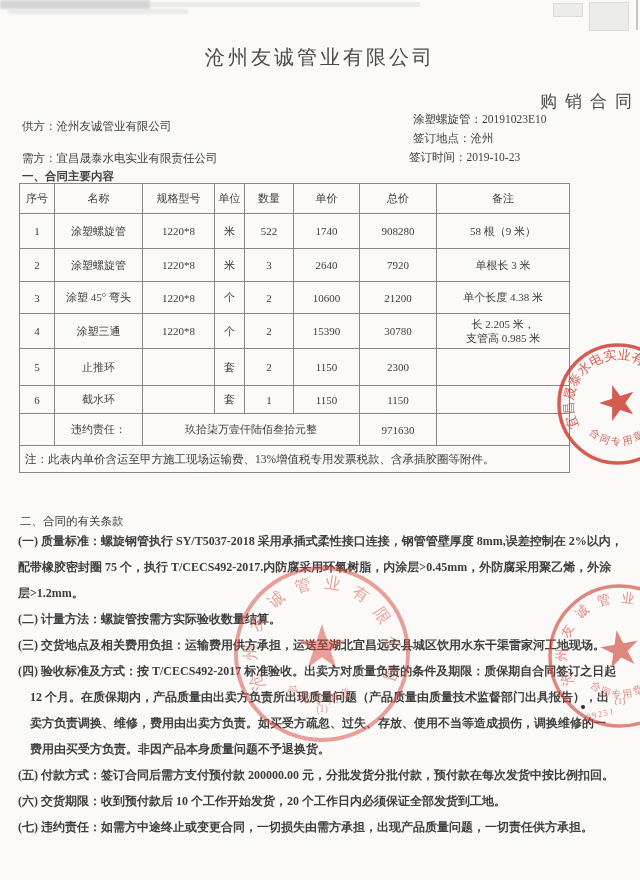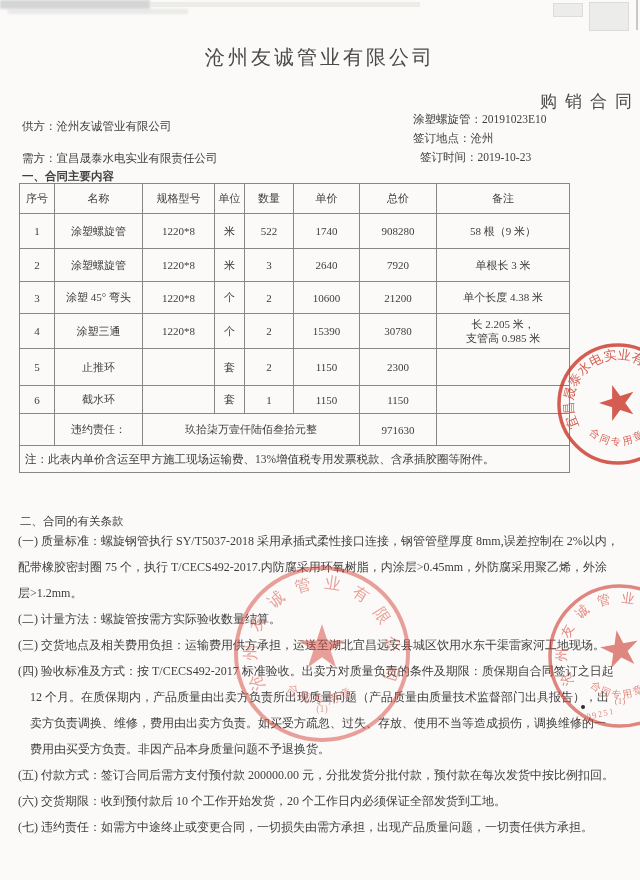--- a/index.html
+++ b/index.html
@@ -15,21 +15,21 @@
   .doc-subtitle{position:absolute;top:90px;left:0;width:100%;text-align:right;
     font-size:17px;letter-spacing:8px;color:#4a4a4a;}
   .hline{position:absolute;font-size:11.5px;white-space:nowrap;color:#404040;}
   .sec-head{position:absolute;font-size:11.5px;white-space:nowrap;color:#404040;}
   table.main{position:absolute;left:19px;top:183px;width:550px;
     border-collapse:collapse;table-layout:fixed;}
   table.main td{border:1px solid #878787;text-align:center;vertical-align:middle;
     font-size:11px;color:#3d3d3d;padding:0 1px;overflow:hidden;}
   table.main td.left{text-align:left;padding-left:5px;}
   .remark2{line-height:14px;font-size:11px;}
-  .clauses{position:absolute;left:18px;top:528px;width:610px;}
+  .clauses{position:absolute;left:18px;top:528px;width:610px;font-weight:bold;}
   .clauses .cl{height:26px;line-height:26px;font-size:12px;white-space:nowrap;color:#3e3e3e;}
   .clauses .cont4{padding-left:12px;}
   .stamp{position:absolute;pointer-events:none;}
   .stamp svg{display:block;}
   .stamp text{font-family:"Liberation Serif","DejaVu Serif",serif;}
 </style>
 </head>
 <body>
 
 <div class="page">
@@ -42,21 +42,21 @@
   <div class="artifact" style="left:636px;top:0;width:2px;height:30px;background:#c9c8c6;"></div>
   <div class="artifact" style="left:581px;top:705px;width:4px;height:4px;background:#2c2c2c;border-radius:50%;"></div>
 
   <div class="doc-title">沧州友诚管业有限公司</div>
   <div class="doc-subtitle">购销合同</div>
 
   <div class="hline" style="left:22px;top:119px;">供方：沧州友诚管业有限公司</div>
   <div class="hline" style="left:22px;top:151px;">需方：宜昌晟泰水电实业有限责任公司</div>
   <div class="hline" style="left:413px;top:112px;">涂塑螺旋管：20191023E10</div>
   <div class="hline" style="left:413px;top:131px;">签订地点：沧州</div>
-  <div class="hline" style="left:420px;top:150px;font-family:Liberation Serif, serif;">签订时间：2019-10-23</div>
+  <div class="hline" style="left:409px;top:150px;font-family:Liberation Serif, serif;">签订时间：2019-10-23</div>
 
   <div class="sec-head" style="left:22px;top:169px;font-weight:bold;">一、合同主要内容</div>
 
   <table class="main">
     <colgroup>
       <col style="width:35px">
         <col style="width:88px">
         <col style="width:72px">
         <col style="width:30px">
       <col style="width:49px">

